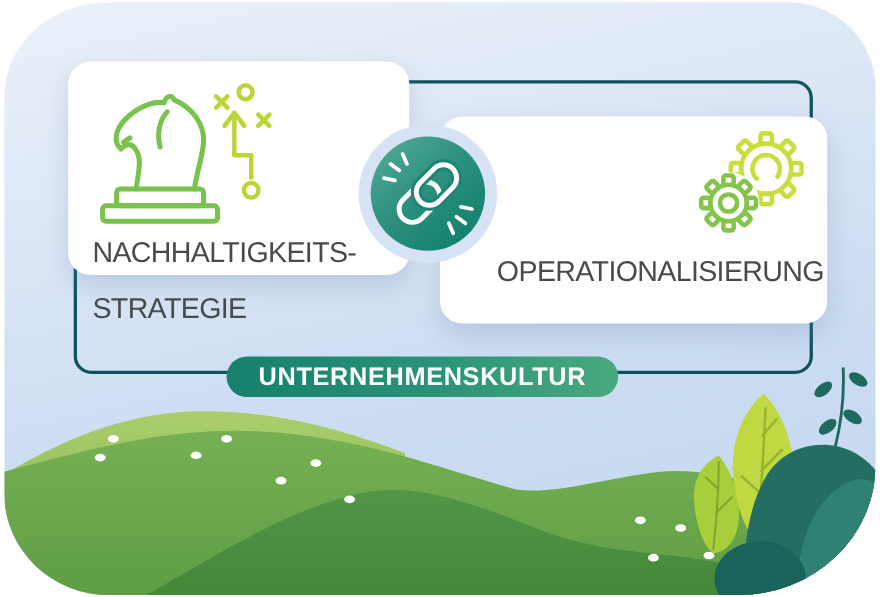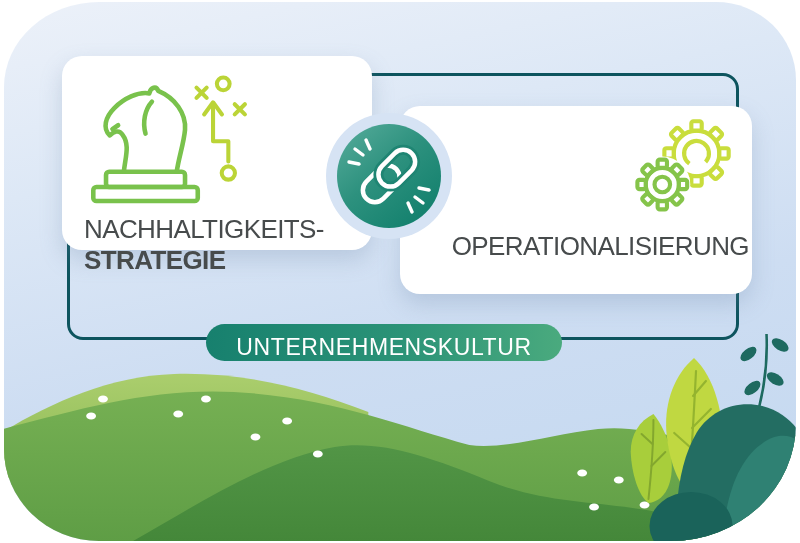--- a/index.html
+++ b/index.html
@@ -16,39 +16,39 @@
     position:absolute;left:63px;top:71px;width:672px;height:267px;
     border:3px solid #0d545e;border-radius:16px;z-index:1;
   }
   .card{
     position:absolute;background:#ffffff;border-radius:20px;
     box-shadow:0 10px 22px rgba(110,135,170,0.28);z-index:2;
   }
   .card-strategy{left:58px;top:54px;width:310px;height:194px;padding:10px 0 0 20px;}
   .card-ops{left:396px;top:104px;width:352px;height:188px;}
   .card-title{color:#474b4c;font-size:26px;line-height:31px;letter-spacing:-0.6px;}
-  .w400{font-weight:400;text-align:right;} .w700{font-weight:700;}
+  .w400{font-weight:400;text-align:right;} .w700{font-weight:400;margin-top:20px;}
   .strategy-text{position:absolute;left:22px;top:158px;}
   .ops-text{position:absolute;right:3px;bottom:32px;text-align:right;margin-left:28px;}
   .knight-icon{position:absolute;left:16px;top:8px;width:172px;height:148px;}
   .gears-icon{position:absolute;right:18px;top:8px;width:104px;height:112px;}
   .halo{
     position:absolute;left:322px;top:111px;width:126px;height:126px;border-radius:50%;
     background:#d6e3f4;z-index:3;
   }
   .connector{
     position:absolute;left:333px;top:122px;width:104px;height:104px;border-radius:50%;
     background:linear-gradient(140deg,#58ad9c 0%,#2d917e 45%,#0c7c69 100%);
     z-index:4;display:flex;align-items:center;justify-content:center;
   }
   .pill{
     position:absolute;left:202px;top:322px;width:356px;height:37px;border-radius:19px;
     background:linear-gradient(90deg,#17806e 0%,#2b9377 55%,#4aaa7e 100%);
-    z-index:3;display:flex;align-items:flex-end;justify-content:center;
-    color:#ffffff;font-size:23px;letter-spacing:0.6px;font-weight:400;
+    z-index:3;display:flex;align-items:center;justify-content:center;
+    color:#ffffff;font-size:23px;letter-spacing:0.6px;font-weight:700;
   }
   .landscape{position:absolute;left:0;bottom:0;width:100%;height:207px;z-index:2;}
 </style>
 </head>
 <body>
 
 <div class="stage">
   <div class="blob">
 
     <div class="frame"></div>

